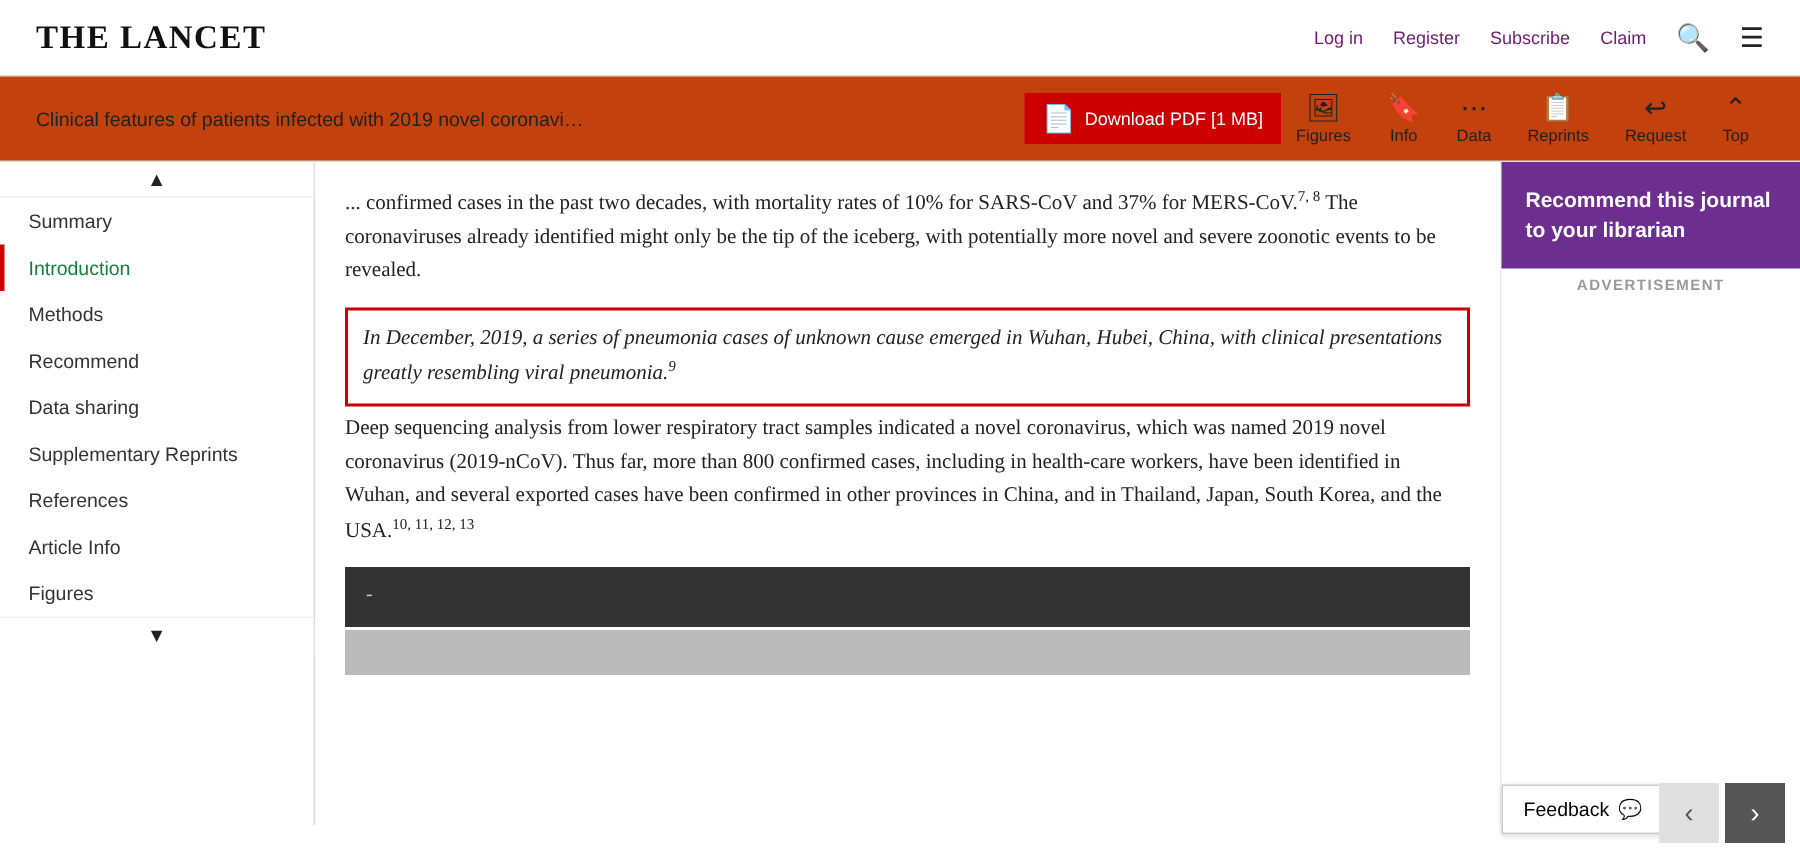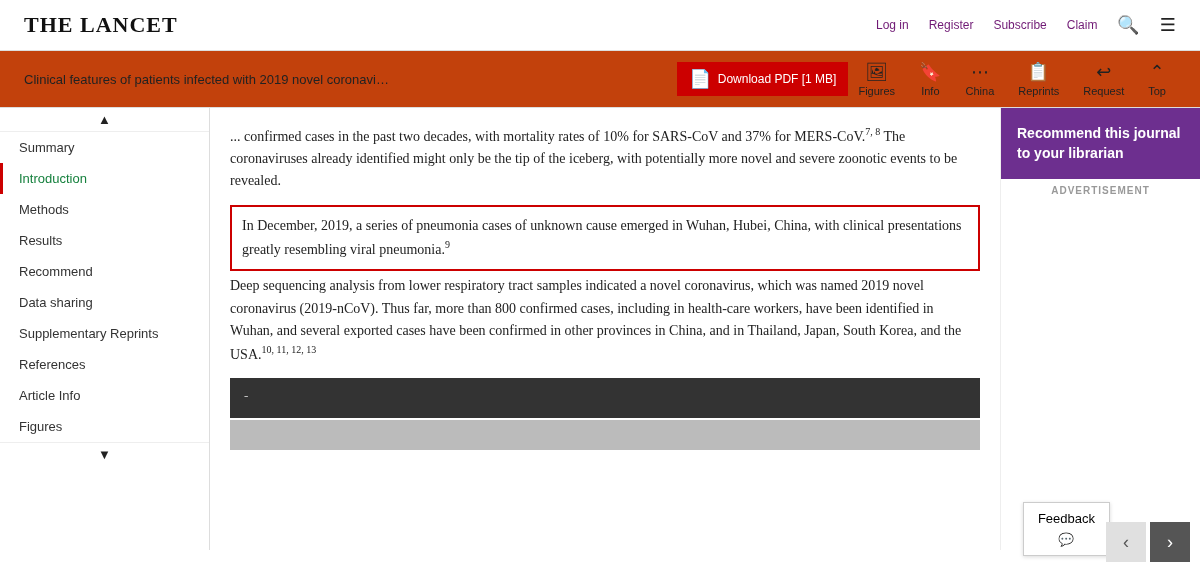--- a/index.html
+++ b/index.html
@@ -190,20 +190,21 @@
       line-height: 1.6;
       color: #222;
       margin-bottom: 12px;
     }
     .highlighted-box {
       border: 2px solid #c00;
       padding: 8px 10px;
       margin-bottom: 4px;
       display: inline-block;
       width: 100%;
+      font-style: italic;
     }
     sup {
       font-size: 10px;
     }
 
     
     .dark-block {
       background: #333;
       color: #ccc;
       padding: 10px 14px;
@@ -225,21 +226,20 @@
       display: flex;
       align-items: center;
       gap: 6px;
       background: #fff;
       border: 1px solid #ccc;
       padding: 8px 14px;
       font-size: 13px;
       font-family: Arial, sans-serif;
       cursor: pointer;
       box-shadow: 0 1px 4px rgba(0,0,0,0.15);
-      flex-direction: column;
     }
 
     
     .nav-arrows {
       position: fixed;
       bottom: 10px;
       right: 10px;
       display: flex;
       gap: 4px;
     }
@@ -287,21 +287,21 @@
     <button class="action-btn">
       <span class="icon-sym">🖼</span>
       <span>Figures</span>
     </button>
     <button class="action-btn">
       <span class="icon-sym">🔖</span>
       <span>Info</span>
     </button>
     <button class="action-btn">
       <span class="icon-sym">⋯</span>
-      <span>China</span>
+      <span>Data</span>
     </button>
     <button class="action-btn">
       <span class="icon-sym">📋</span>
       <span>Reprints</span>
     </button>
     <button class="action-btn">
       <span class="icon-sym">↩</span>
       <span>Request</span>
     </button>
     <button class="action-btn active-top">
@@ -311,21 +311,20 @@
   </div>
 </div>
 
 <div class="main-layout">
 
   <nav class="sidebar">
     <div class="sidebar-scroll-up">▲</div>
     <div class="sidebar-item">Summary</div>
     <div class="sidebar-item active">Introduction</div>
     <div class="sidebar-item">Methods</div>
-    <div class="sidebar-item">Results</div>
     <div class="sidebar-item">Recommend</div>
     <div class="sidebar-item">Data sharing</div>
     <div class="sidebar-item">Supplementary Reprints</div>
     <div class="sidebar-item">References</div>
     <div class="sidebar-item">Article Info</div>
     <div class="sidebar-item">Figures</div>
     <div class="sidebar-scroll-down">▼</div>
   </nav>
 
   <div class="content-area">

